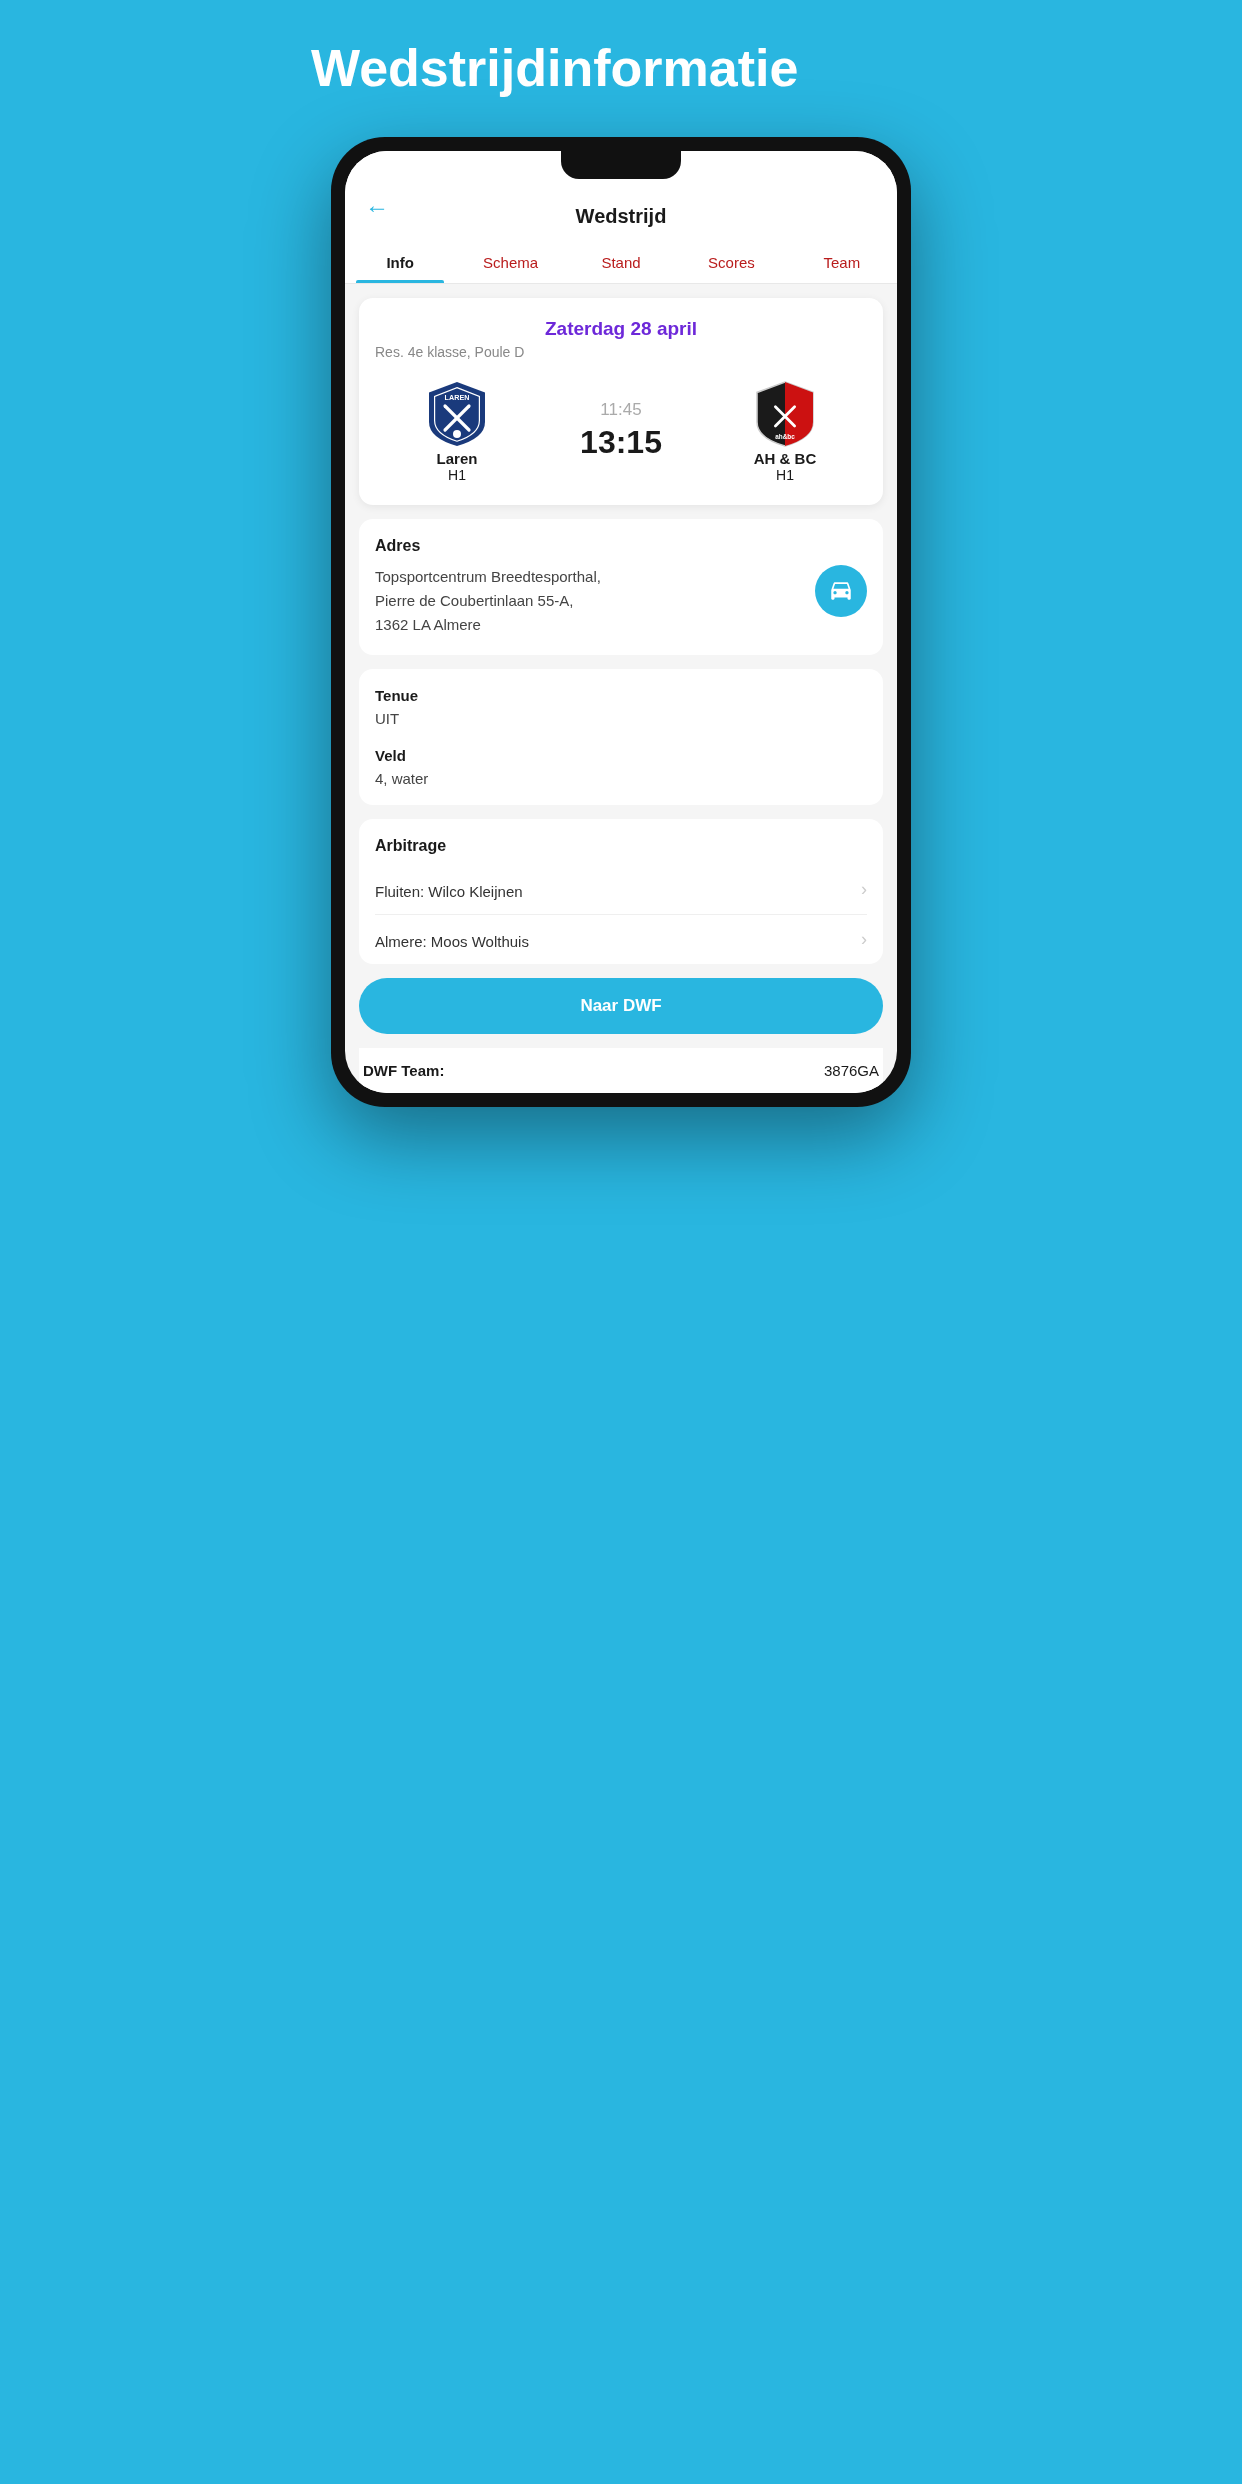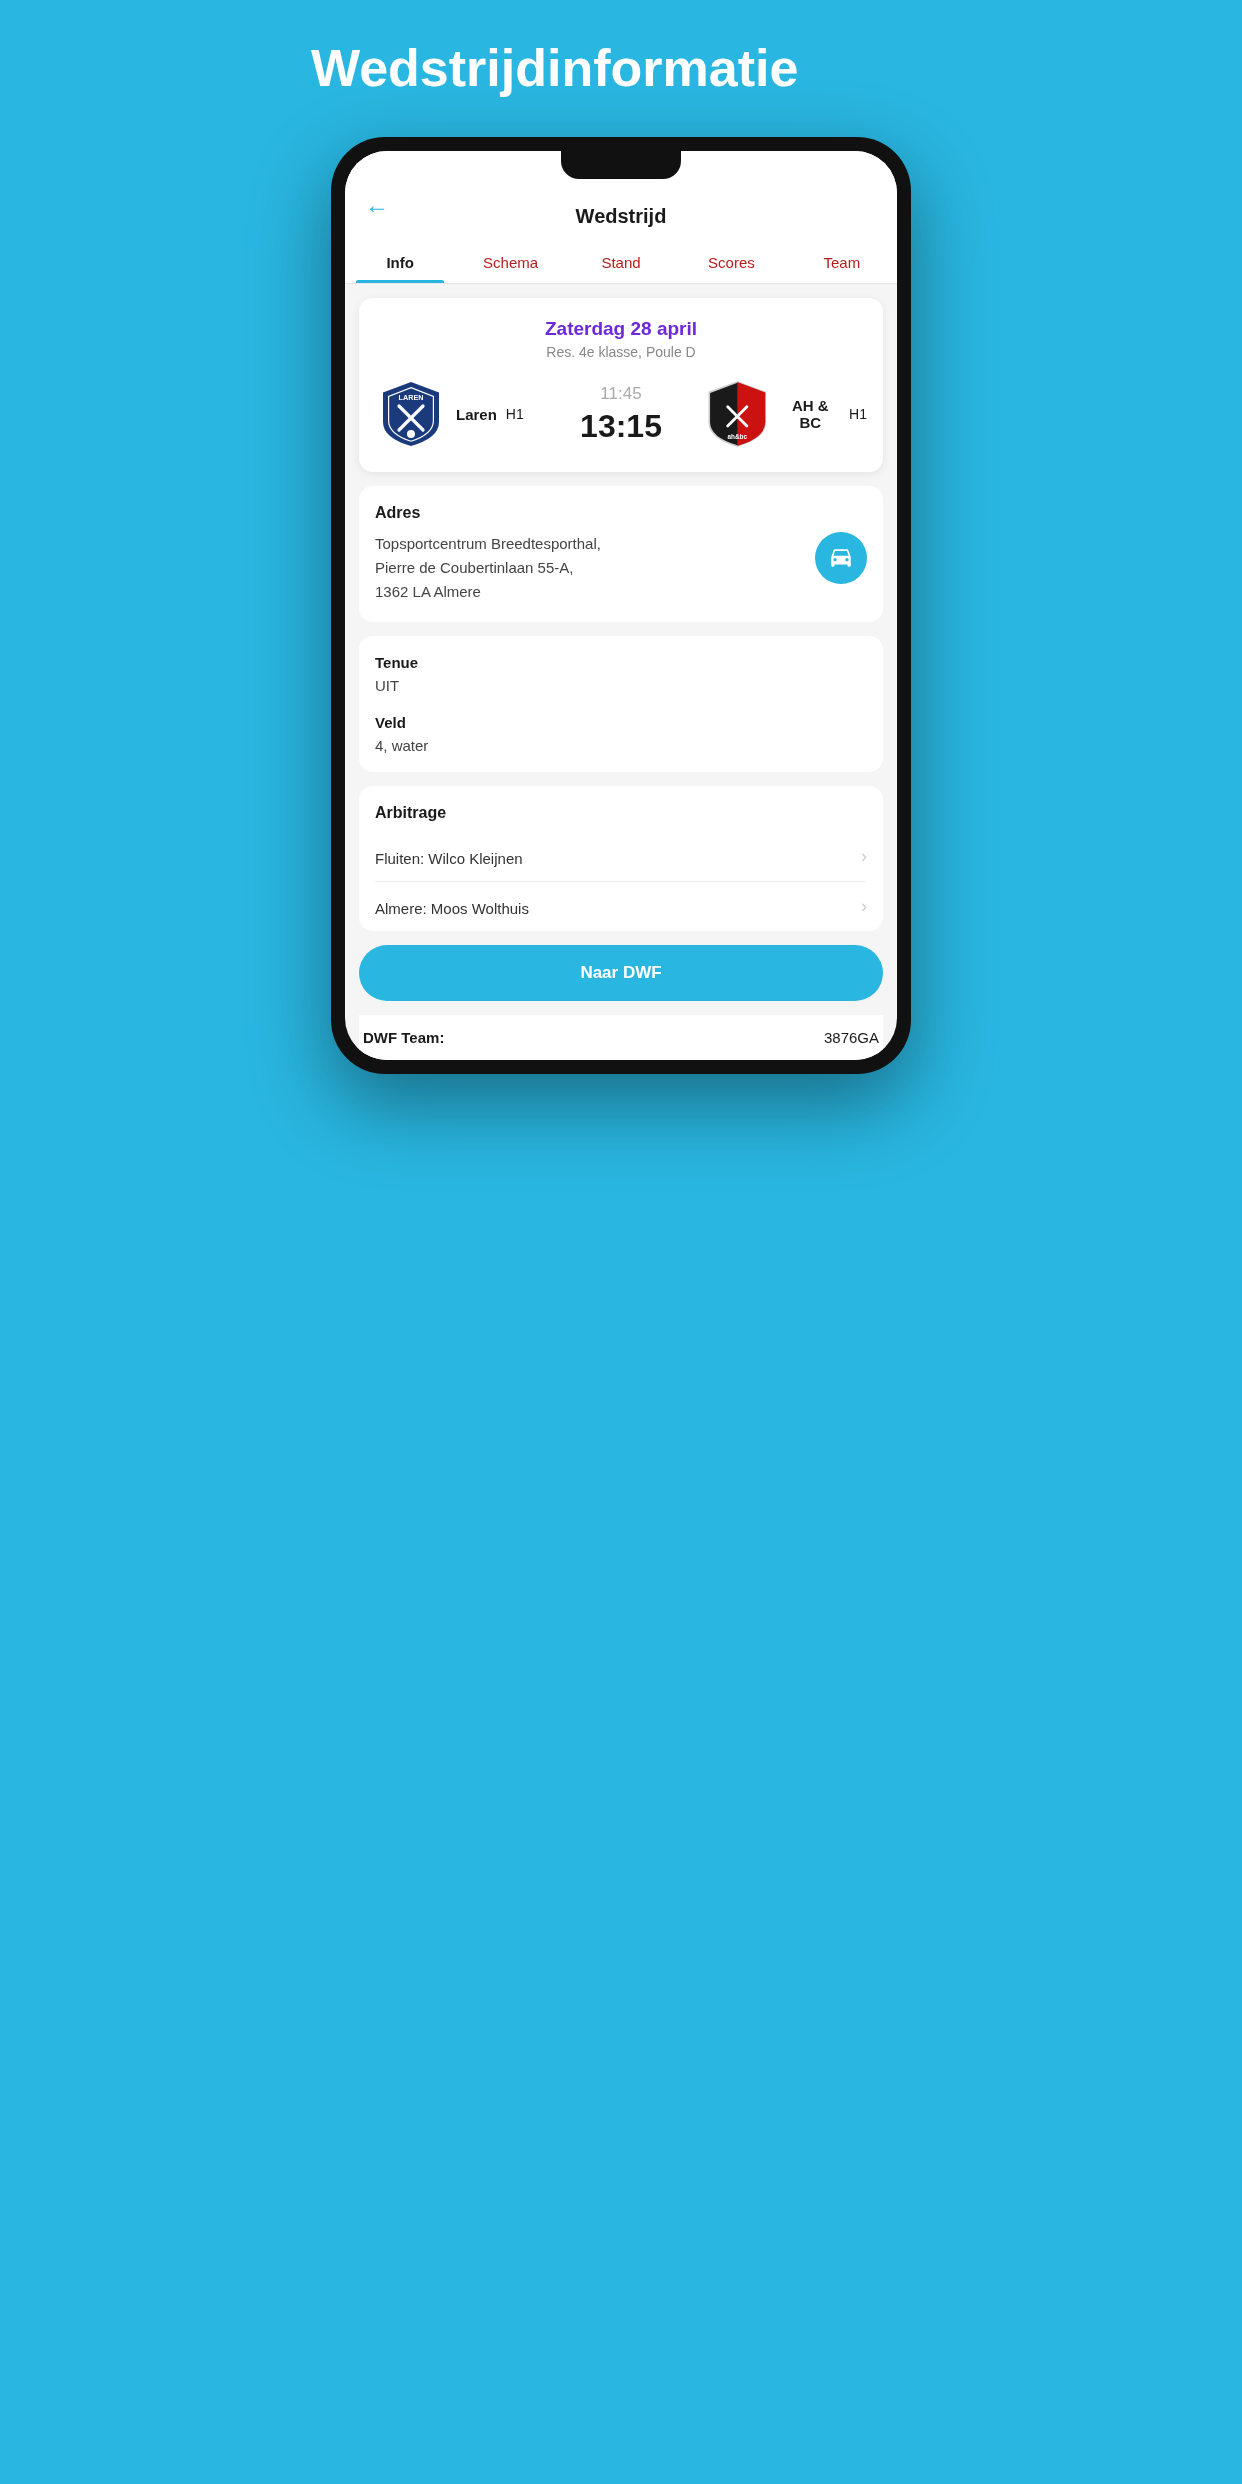--- a/index.html
+++ b/index.html
@@ -125,38 +125,36 @@
 
     .match-date {
       text-align: center;
       font-size: 19px;
       font-weight: 700;
       color: #6d28d9;
       margin-bottom: 4px;
     }
 
     .match-league {
-      text-align: center;
       font-size: 14px;
       color: #888;
       margin-bottom: 18px;
     }
 
     .match-teams {
       display: flex;
       align-items: center;
       justify-content: space-between;
     }
 
     .team-block {
       display: flex;
-      flex-direction: row;
+      flex-direction: column;
       align-items: center;
       flex: 1;
-      gap: 9px;
     }
 
     .team-name {
       font-size: 15px;
       font-weight: 600;
       color: #1a1a1a;
       text-align: center;
     }
 
     .team-sub {

